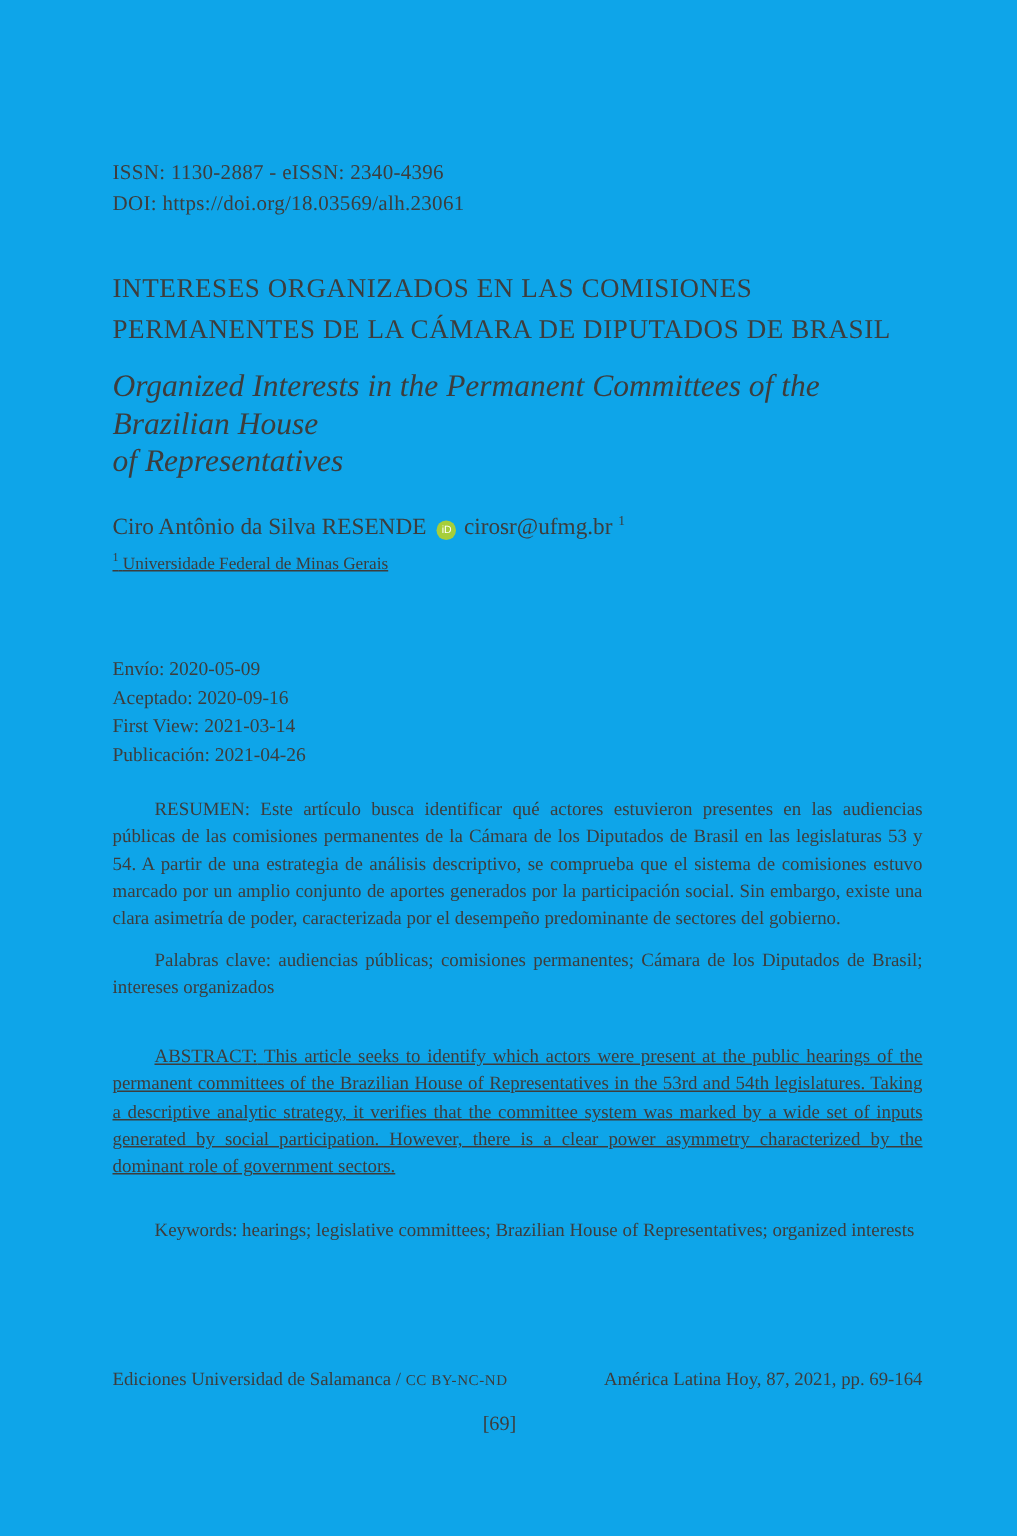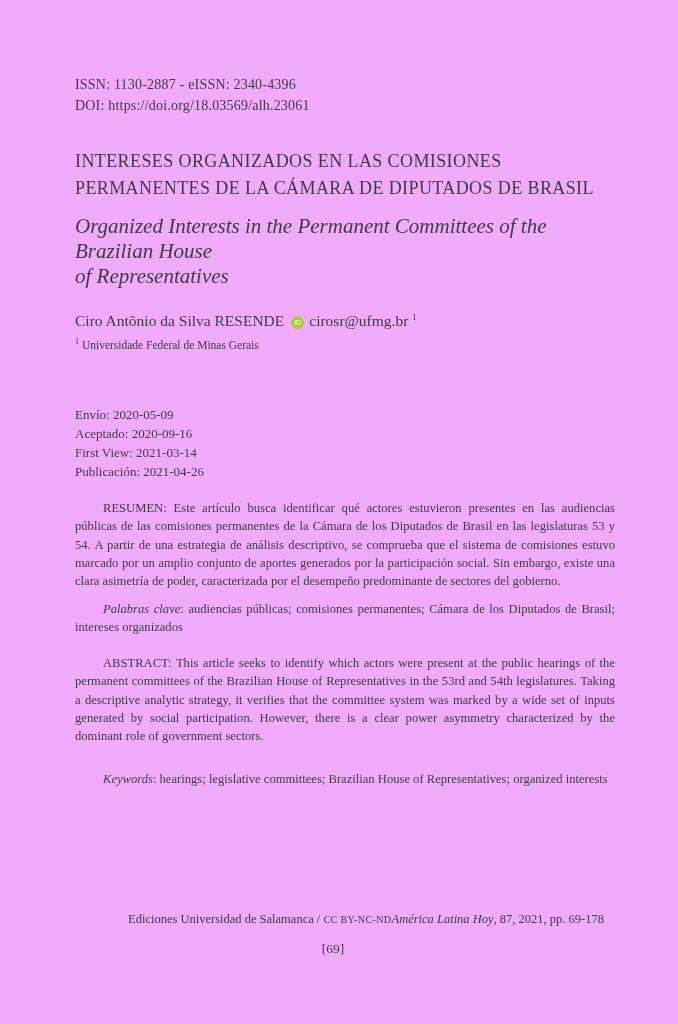--- a/index.html
+++ b/index.html
@@ -5,23 +5,23 @@
   html, body {
     margin: 0;
     padding: 0;
     background: #ffffff;
   }
   .page {
     position: relative;
     width: 678px;
     height: 1024px;
     margin: 0 auto;
-    background: #f0abfc;
+    background: #0ea5e9;
     box-sizing: border-box;
-    padding: 74px 63px 0 75px;
+    padding: 105px 63px 0 75px;
     font-family: "Liberation Serif", "DejaVu Serif", serif;
     color: #3d3d3d;
     overflow: hidden;
   }
   .meta-line {
     font-size: 14px;
     line-height: 21px;
     letter-spacing: 0.2px;
   }
   .title-es {
@@ -60,46 +60,47 @@
   }
   sup.fn {
     font-size: 9px;
     vertical-align: super;
     line-height: 0;
   }
   .affiliation {
     margin-top: 8px;
     font-size: 11.5px;
     line-height: 15px;
+    text-decoration: underline;
   }
   .affiliation sup.fn { font-size: 8px; }
   .dates {
     margin-top: 52px;
     font-size: 13px;
     line-height: 19px;
   }
   .para {
     margin: 0;
     font-size: 12.6px;
     line-height: 18.3px;
     text-align: justify;
     text-indent: 28px;
   }
   .para.resumen  { margin-top: 18px; }
   .para.palabras { margin-top: 9px; }
-  .para.abstract { margin-top: 18px; }
+  .para.abstract { margin-top: 28px; text-decoration: underline; }
   .para.keywords { margin-top: 24px; }
-  .ital { font-style: italic; }
+  .ital { }
   .footer {
     position: absolute;
     top: 911px;
     left: 75px;
-    right: 74px;
+    right: 63px;
     display: flex;
-    justify-content: flex-end;
+    justify-content: space-between;
     align-items: baseline;
     font-size: 12.5px;
     line-height: 16px;
   }
   .license {
     font-size: 10px;
     letter-spacing: 0.4px;
   }
   .page-number {
     position: absolute;
@@ -166,19 +167,19 @@
     <span class="ital">Keywords</span><span>: hearings; legislative committees; Brazilian House of Representatives; organized interests</span>
   </p>
 
   <div class="footer">
     <div>
       <span>Ediciones Universidad de Salamanca</span>
       <span>/</span>
       <span class="license">CC BY-NC-ND</span>
     </div>
     <div>
-      <span class="ital">América Latina Hoy</span><span>, 87, 2021, pp. 69-178</span>
+      <span class="ital">América Latina Hoy</span><span>, 87, 2021, pp. 69-164</span>
     </div>
   </div>
 
   <div class="page-number">[69]</div>
 
 </div>
 
 </body></html>

